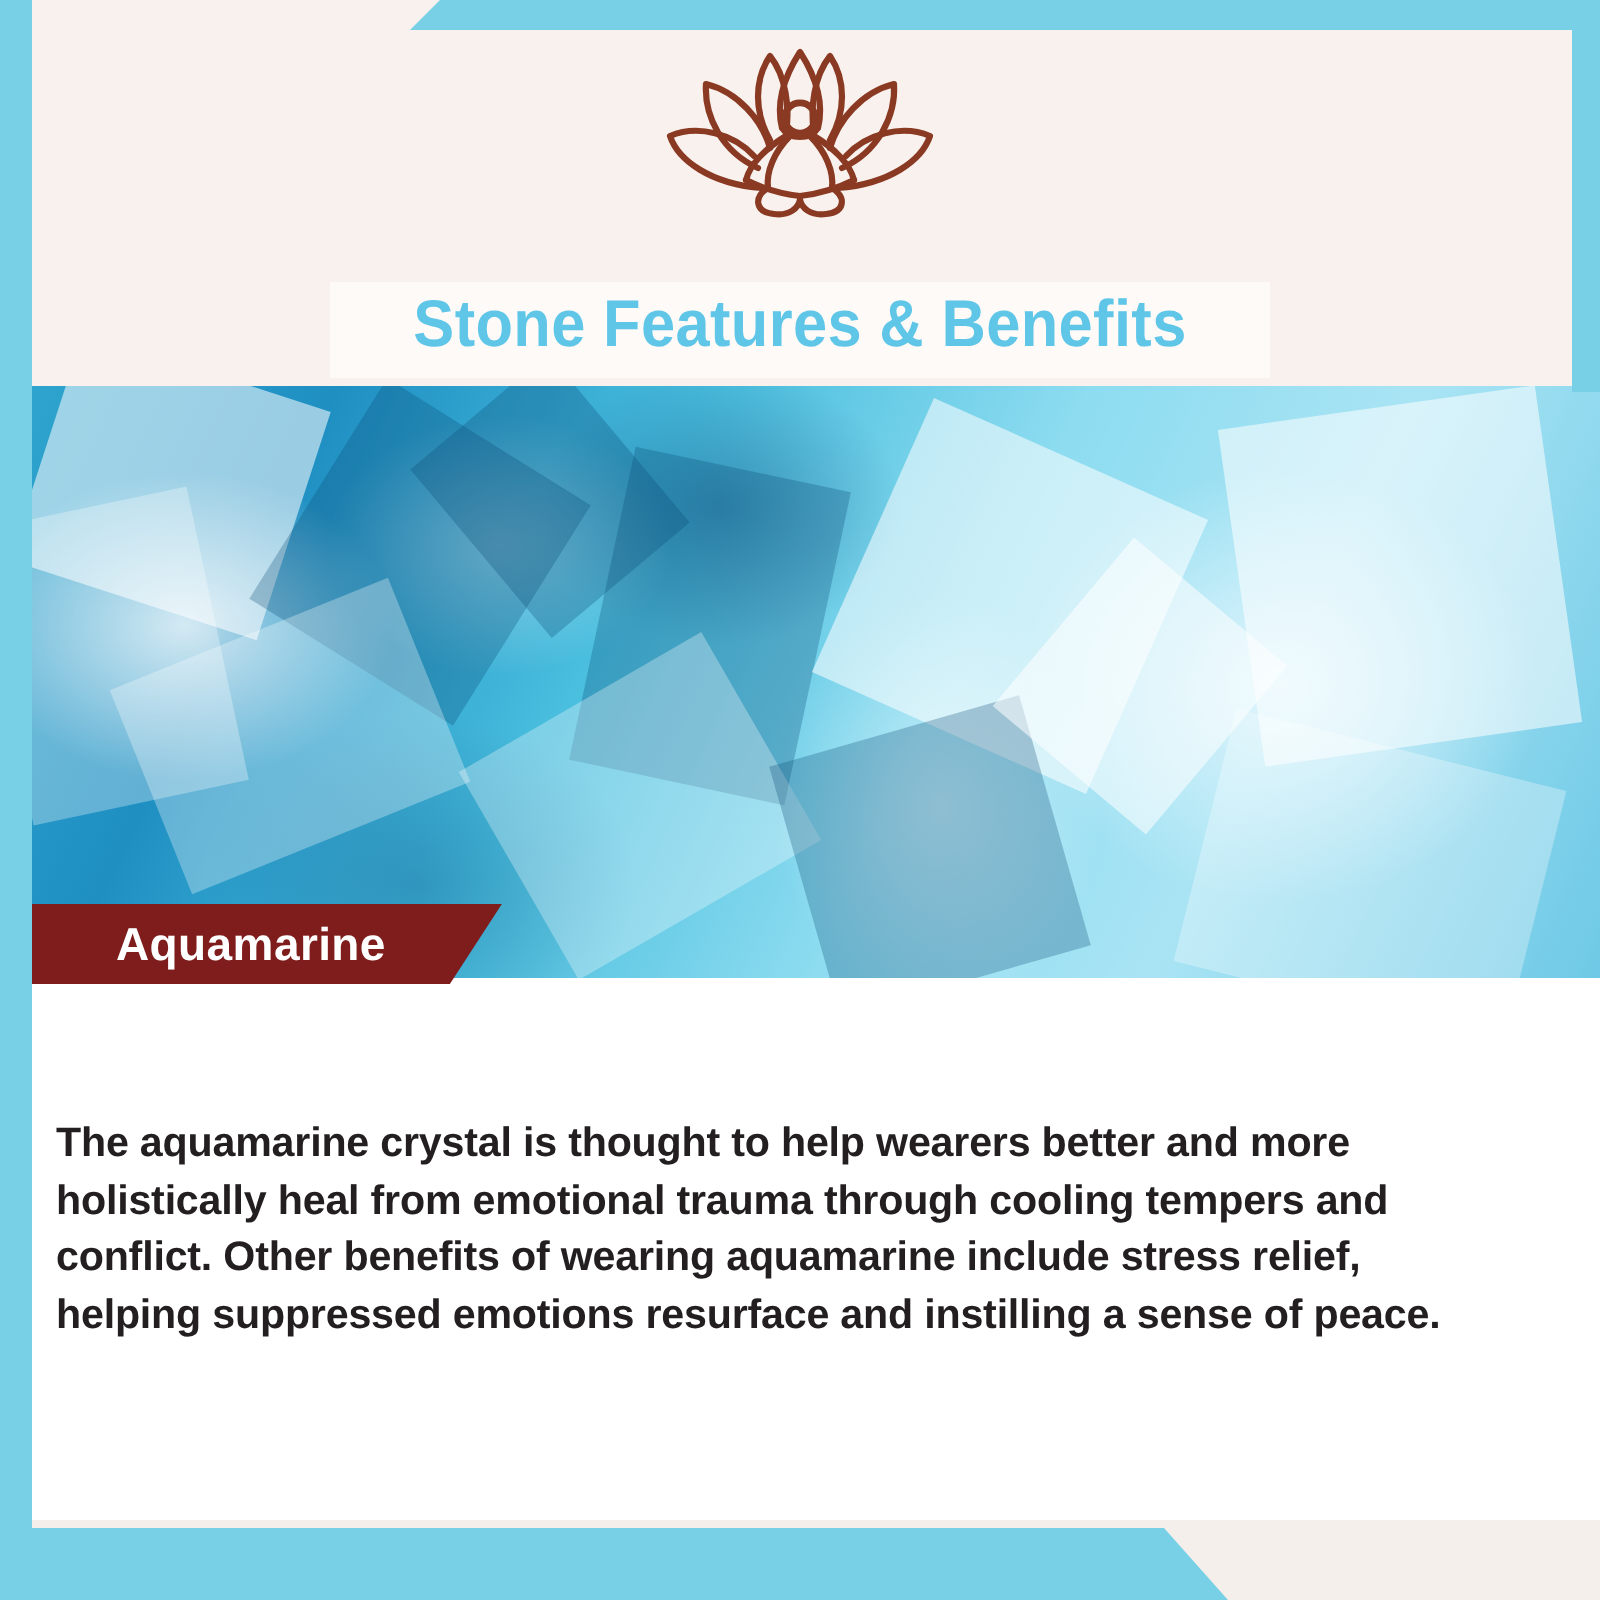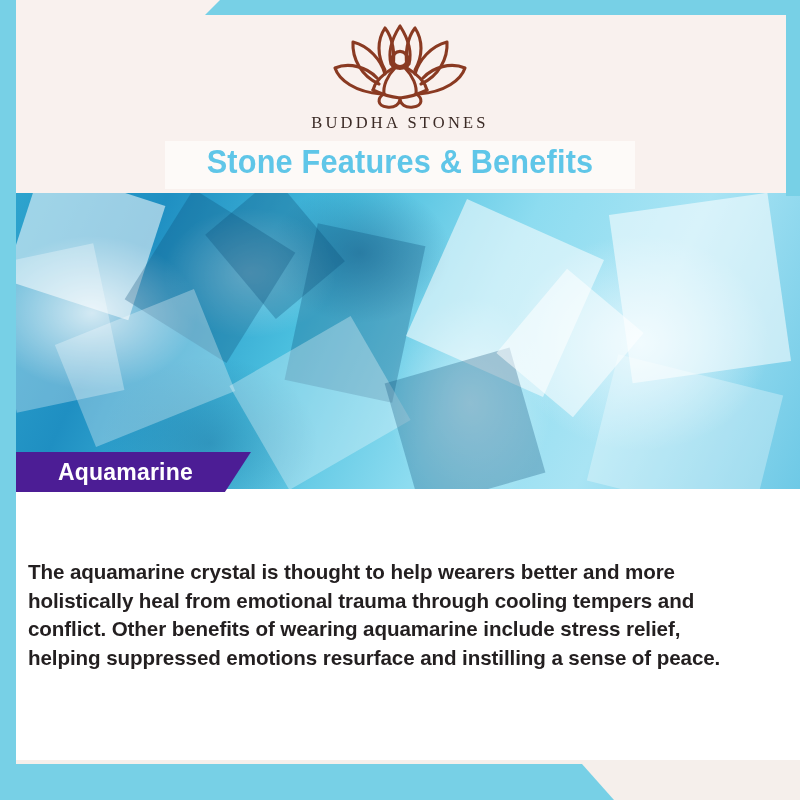--- a/index.html
+++ b/index.html
@@ -157,21 +157,21 @@
   .f12 { top: 0px;   left: 230px; width: 90px;  height: 110px; transform: rotate(-40deg); }
 
   .stone-label {
     position: absolute;
     left: 16px;
     top: 452px;
     height: 40px;
     padding: 0 58px 0 42px;
     display: flex;
     align-items: center;
-    background: #4c1d95;
+    background: #7f1d1d;
     clip-path: polygon(0 0, 100% 0, calc(100% - 26px) 100%, 0 100%);
     z-index: 4;
   }
   .stone-label-text {
     font-family: "Liberation Sans Narrow", "Liberation Sans", sans-serif;
     font-size: 23px;
     font-weight: bold;
     color: #ffffff;
     letter-spacing: 0.2px;
   }
@@ -271,21 +271,20 @@
           <path d="M70 50 C 62 58, 58 68, 59 76"></path>
           <path d="M80 50 C 88 58, 92 68, 91 76"></path>
 
           <path d="M59 76 C 52 80, 52 88, 62 89 C 70 90, 74 86, 75 82"></path>
           <path d="M91 76 C 98 80, 98 88, 88 89 C 80 90, 76 86, 75 82"></path>
 
           <path d="M48 72 C 56 76, 66 79, 75 80"></path>
           <path d="M102 72 C 94 76, 84 79, 75 80"></path>
         </g>
       </svg>
-      <span class="logo-word">BUDDHA STONES</span>
     </div>
 
     <div class="title-plate"></div>
     <div class="title-text">Stone Features &amp; Benefits</div>
   </div>
 
   <div class="photo">
     <div class="facet f1 bright"></div>
     <div class="facet f2"></div>
     <div class="facet f3 dark"></div>

